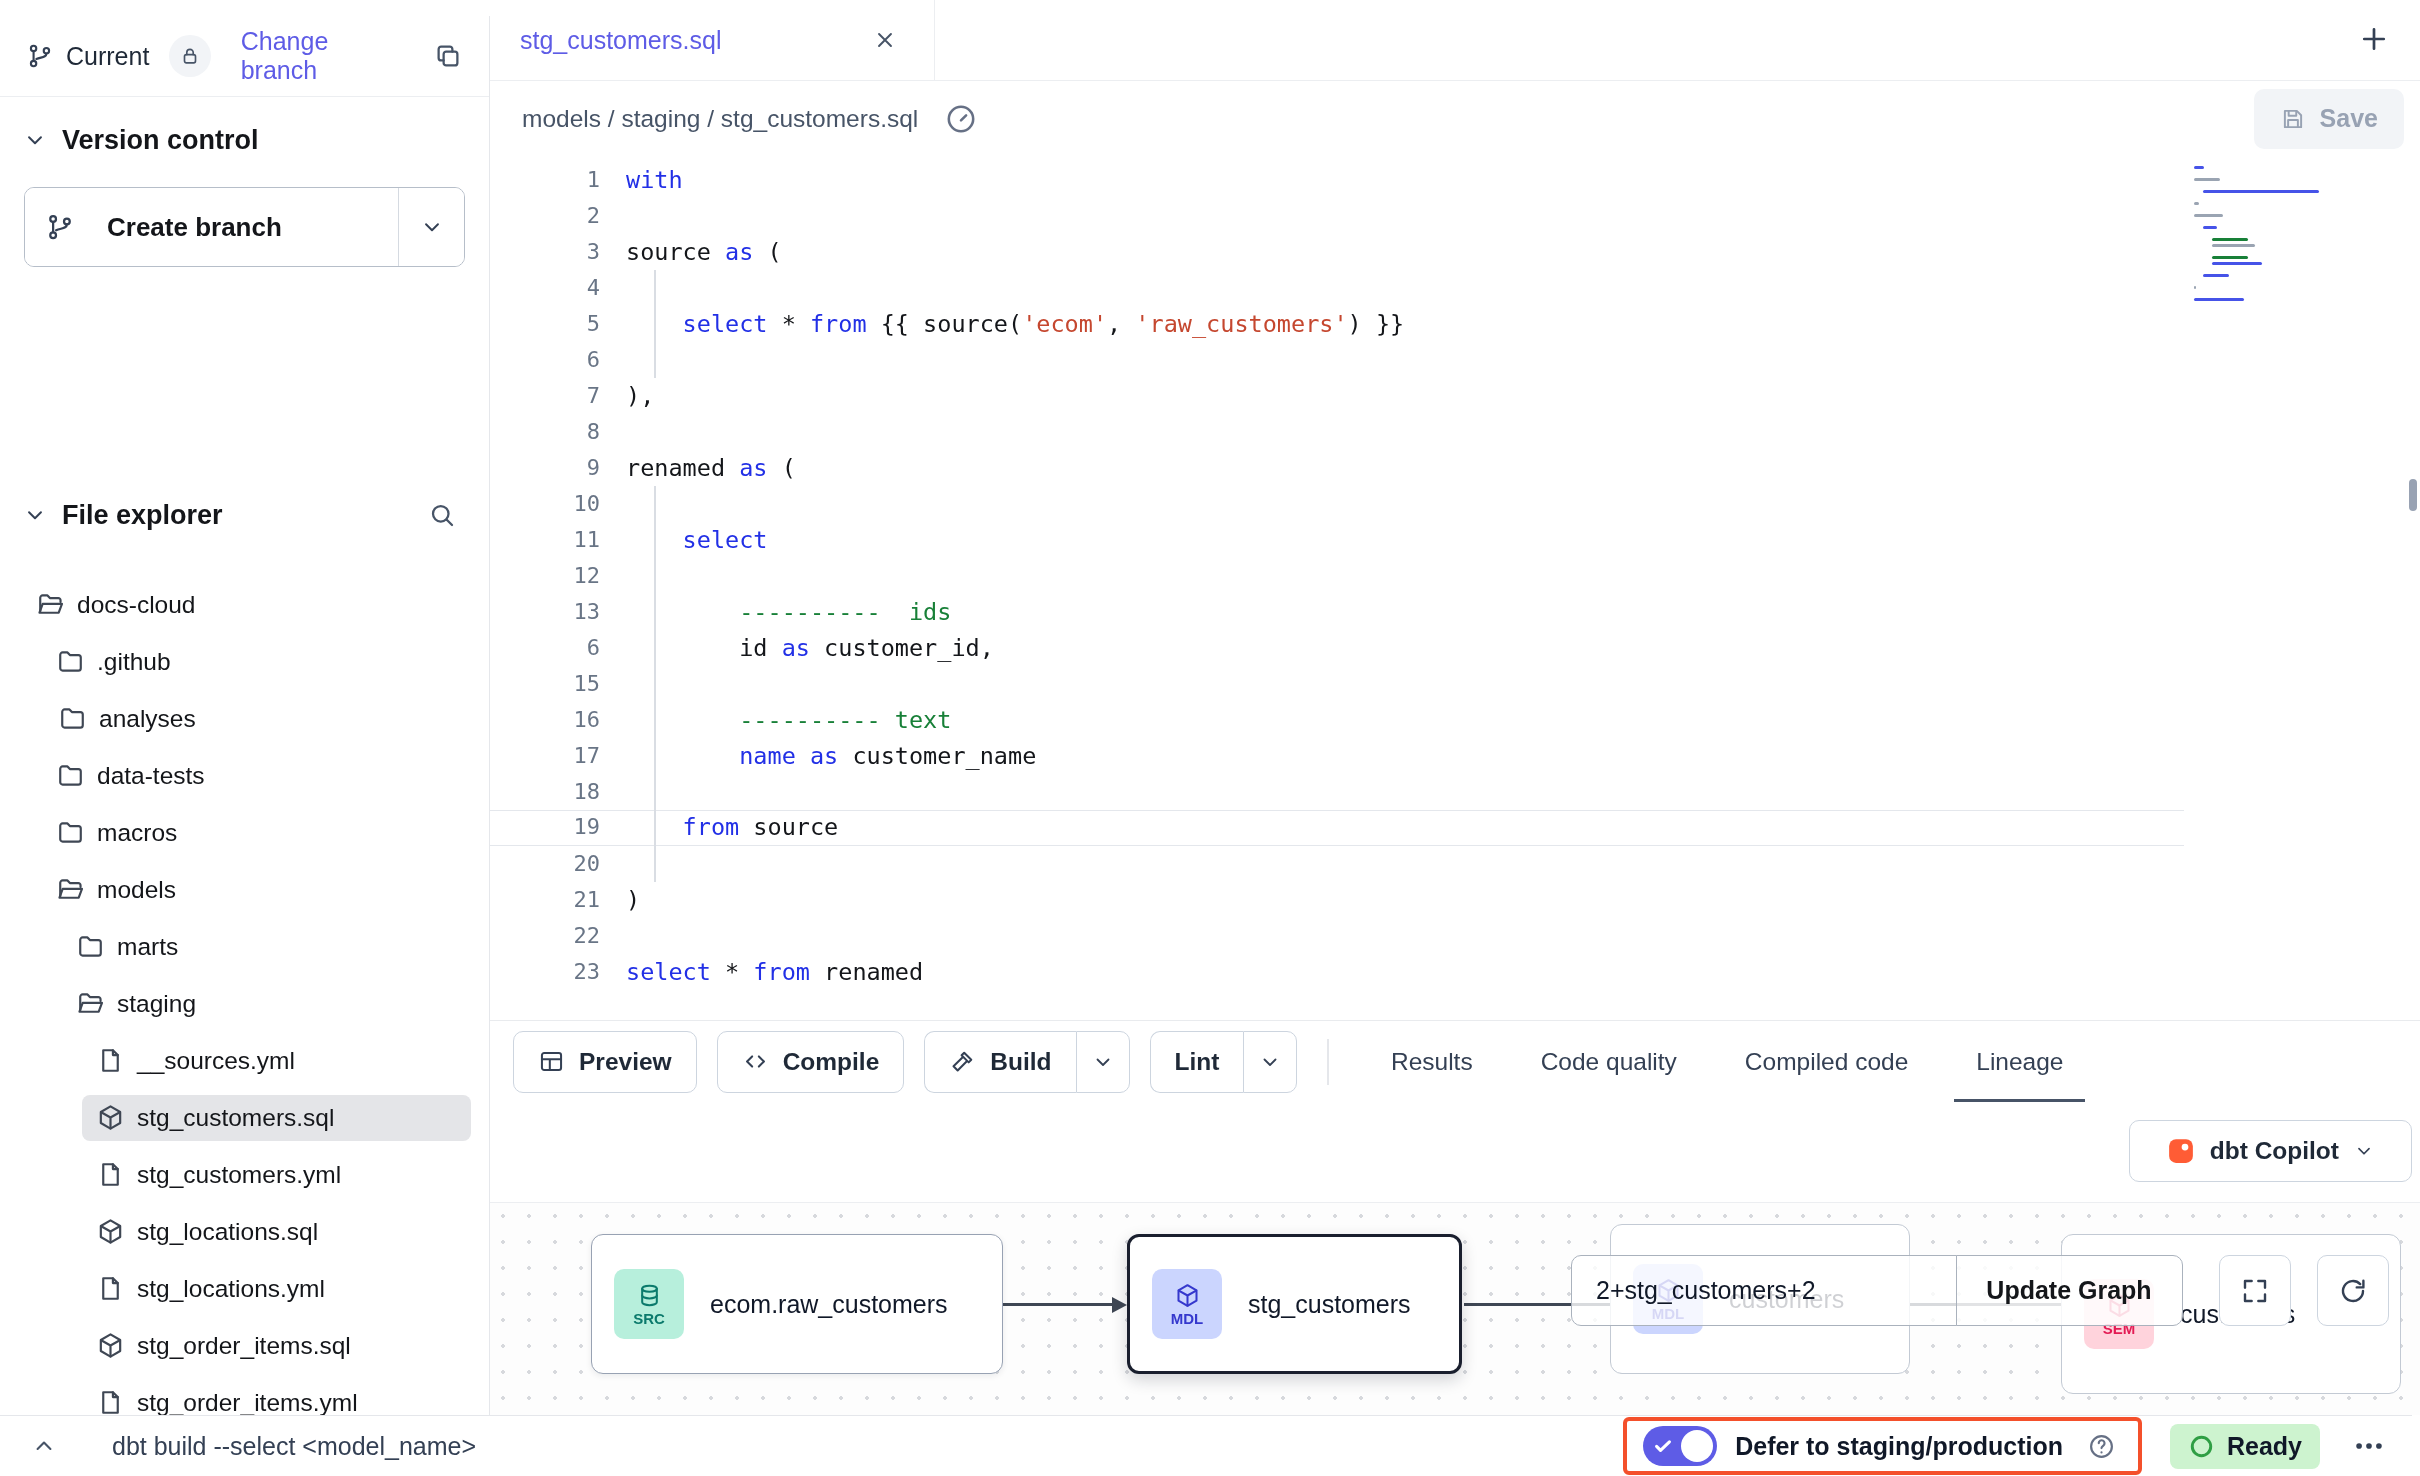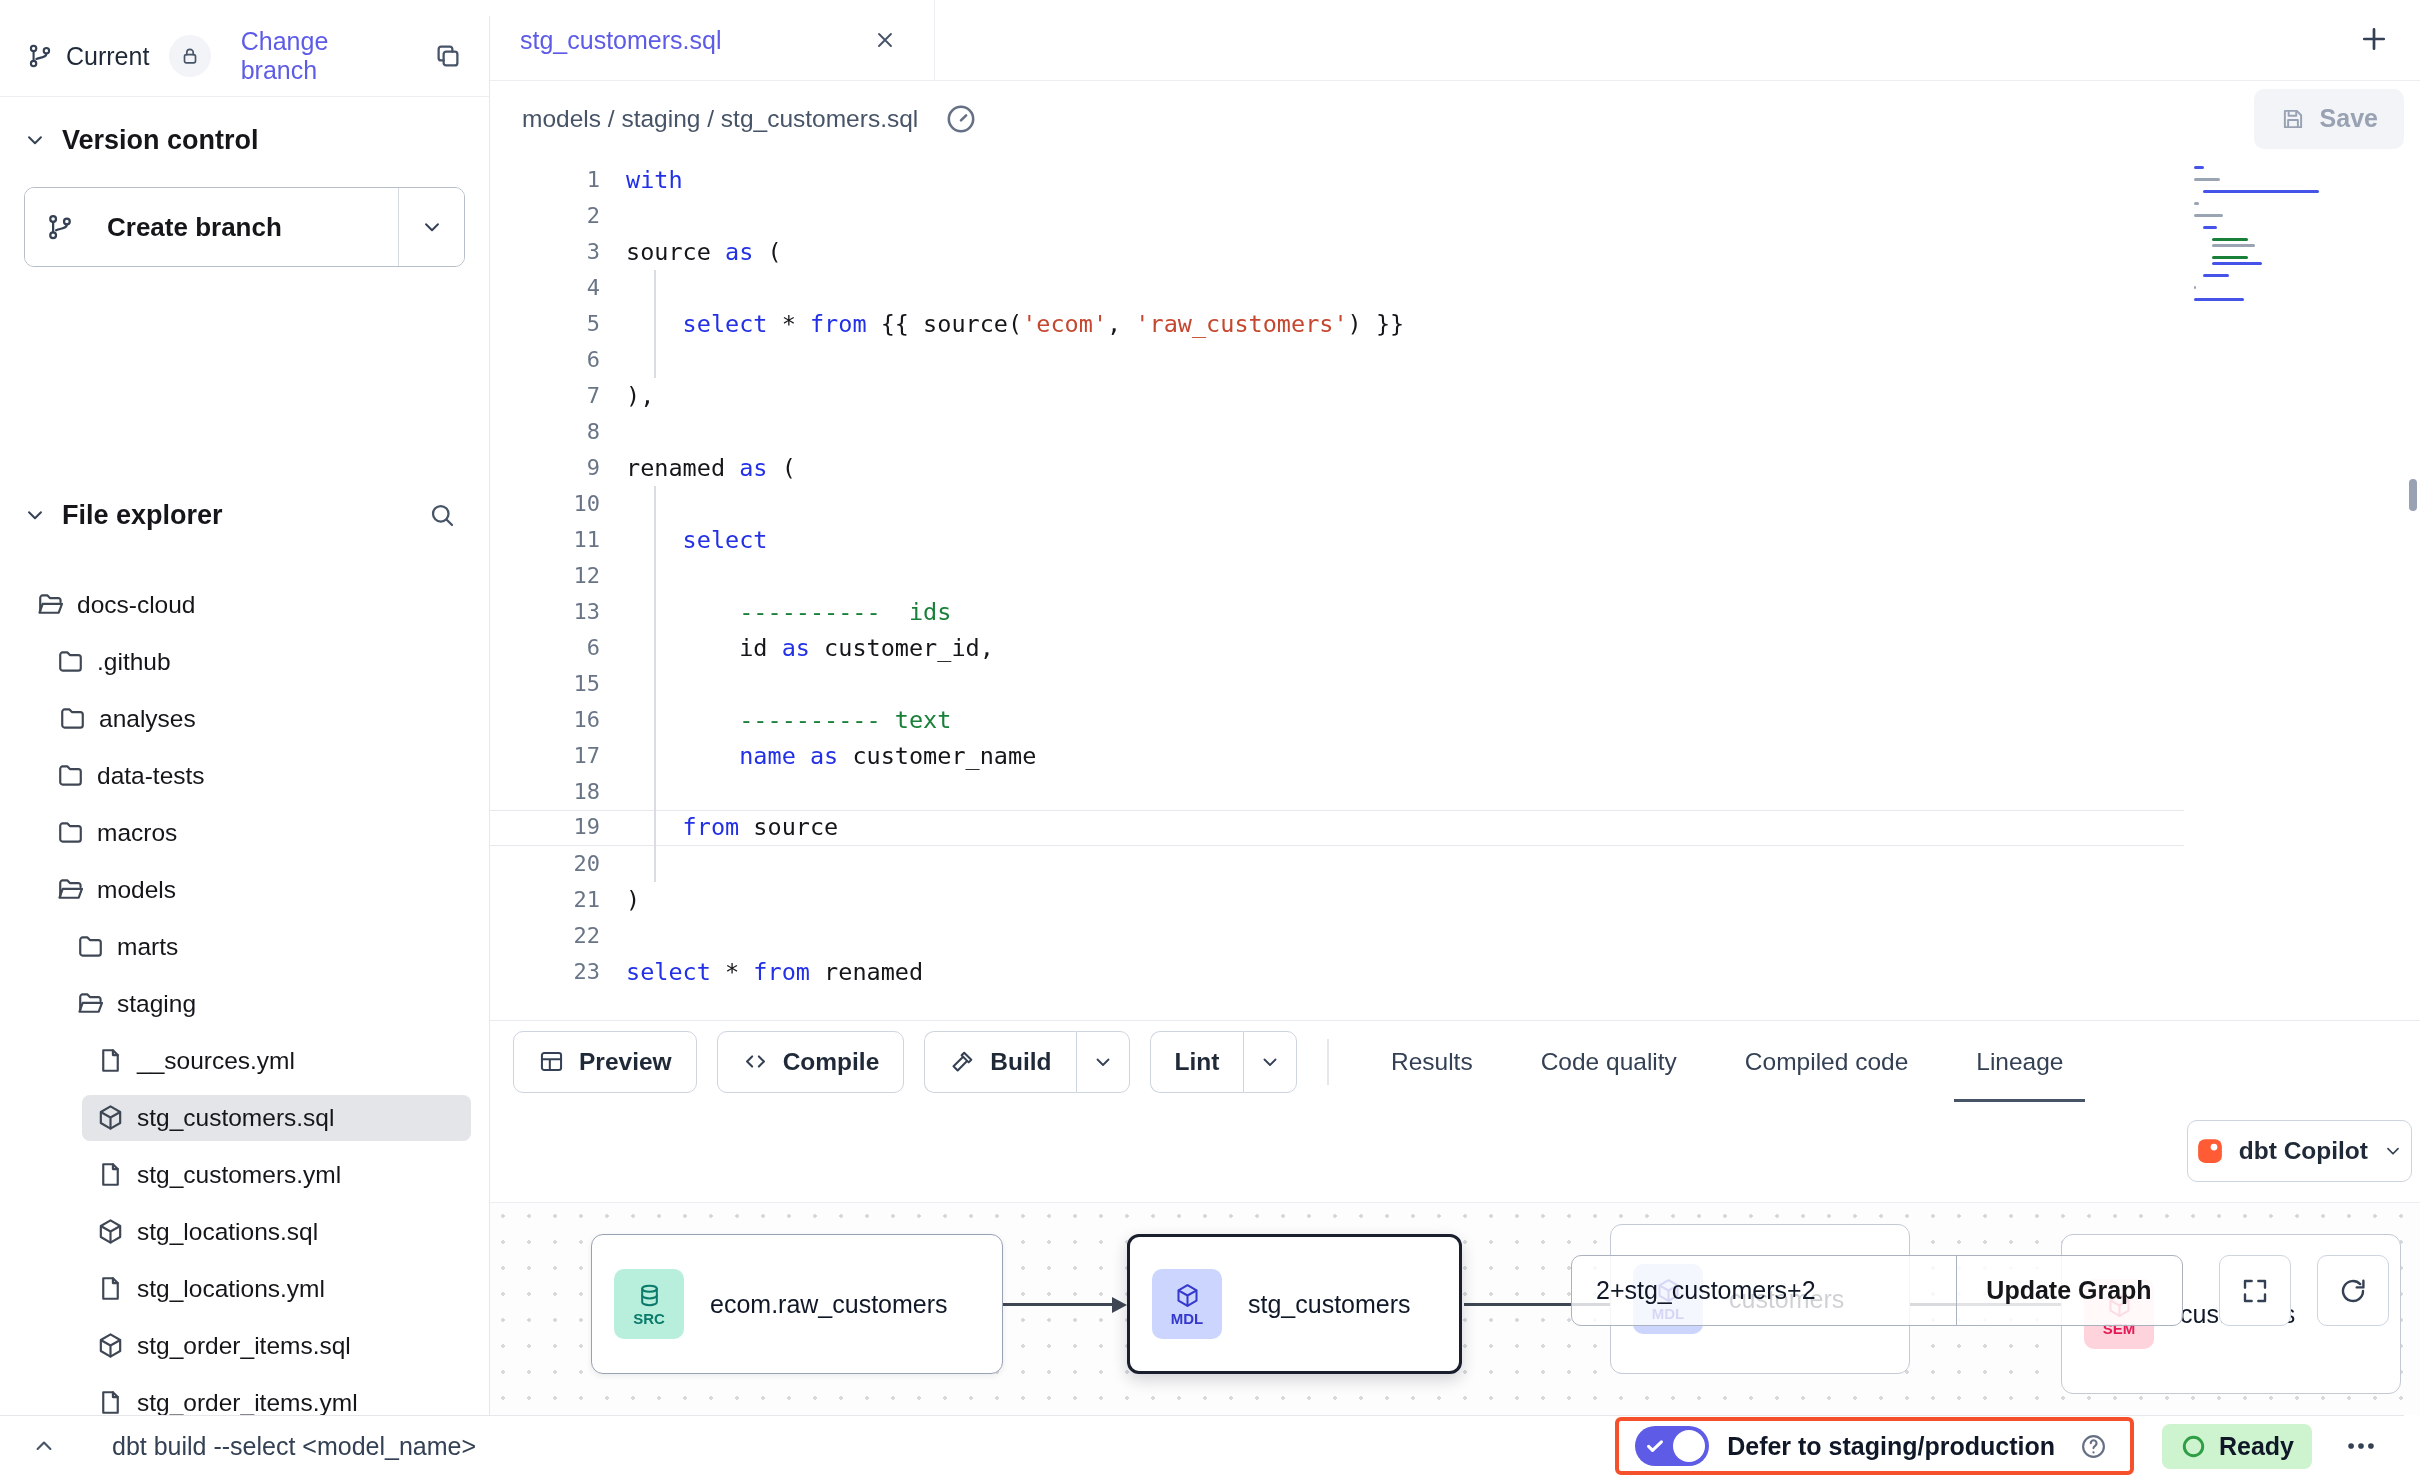--- a/index.html
+++ b/index.html
@@ -85,21 +85,21 @@
   .split .chev{width:54px;height:62px;border:1.5px solid #cdd5df;border-radius:0 10px 10px 0;
                background:#fff;display:flex;align-items:center;justify-content:center;
                font-size:24px;color:#344054;cursor:pointer;box-sizing:border-box;}
   .tb-div{width:1.5px;height:46px;background:#e5e7eb;margin:0 28px 0 30px;}
   .rtab{height:100%;display:flex;align-items:center;font-size:24.5px;color:#344054;
         position:relative;padding:0 6px;margin:0 28px;cursor:pointer;}
   .rtab.active::after{content:'';position:absolute;left:-16px;right:-16px;bottom:0;height:3px;background:#475467;}
 
   .lineage-head{height:100px;position:relative;}
   .copilot-btn{position:absolute;right:8px;top:18px;height:62px;display:flex;align-items:center;
-               gap:14px;padding:0 7px;border:1.5px solid #cdd5df;border-radius:10px;background:#fff;
+               gap:14px;padding:0 36px;border:1.5px solid #cdd5df;border-radius:10px;background:#fff;
                font-size:24.5px;font-weight:600;color:#1f2937;font-family:inherit;cursor:pointer;}
   .copilot-btn .icn{font-size:30px;}
   .copilot-btn .chev-ic{font-size:22px;color:#344054;}
 
   .canvas{position:relative;height:213px;border-top:1.5px solid #eceef1;box-sizing:border-box;
           background-color:#fdfdfd;
           background-image:radial-gradient(#d7d9dd 1.6px, transparent 1.7px);
           background-size:26px 26px;overflow:hidden;}
   .edge{position:absolute;height:2.5px;background:#3f4754;top:100px;z-index:1;}
   .arrow{position:absolute;top:93.5px;width:0;height:0;border-left:15px solid #3f4754;
@@ -123,21 +123,21 @@
              font-size:25px;color:#101828;font-family:inherit;outline:none;}
   .update-btn{width:227px;height:71px;box-sizing:border-box;border:1.5px solid #aab2bd;margin-left:-1.5px;
               border-radius:0 10px 10px 0;background:rgba(255,255,255,.85);font-size:25px;font-weight:600;
               color:#14161a;font-family:inherit;cursor:pointer;}
   .icon-btn{position:absolute;top:52px;width:72px;height:71px;background:#fff;border:1.5px solid #cdd5df;
             border-radius:10px;display:flex;align-items:center;justify-content:center;font-size:32px;
             color:#344054;cursor:pointer;z-index:3;box-sizing:border-box;}
   .fs-btn{left:1729px;} .rf-btn{left:1827px;}
 
   
-  .statusbar{position:absolute;left:0;right:16px;bottom:0;height:61px;background:#fff;
+  .statusbar{position:absolute;left:0;right:8px;bottom:0;height:61px;background:#fff;
              border-top:1.5px solid #e5e7eb;box-sizing:border-box;display:flex;align-items:center;
              padding:0 20px 0 24px;z-index:5;}
   .collapse-btn{font-size:28px;color:#475467;background:none;border:none;display:flex;cursor:pointer;}
   .cmd{font-size:25px;color:#344054;margin-left:48px;}
   .sb-spacer{flex:1;}
   .defer-box{display:flex;align-items:center;gap:18px;border:4px solid var(--annotation);
              border-radius:6px;padding:5px 16px;background:#fff;}
   .toggle{width:74px;height:40px;border-radius:20px;background:var(--accent);position:relative;
           border:none;cursor:pointer;flex:none;}
   .toggle .knob{position:absolute;right:4px;top:4px;width:32px;height:32px;border-radius:50%;background:#fff;}

